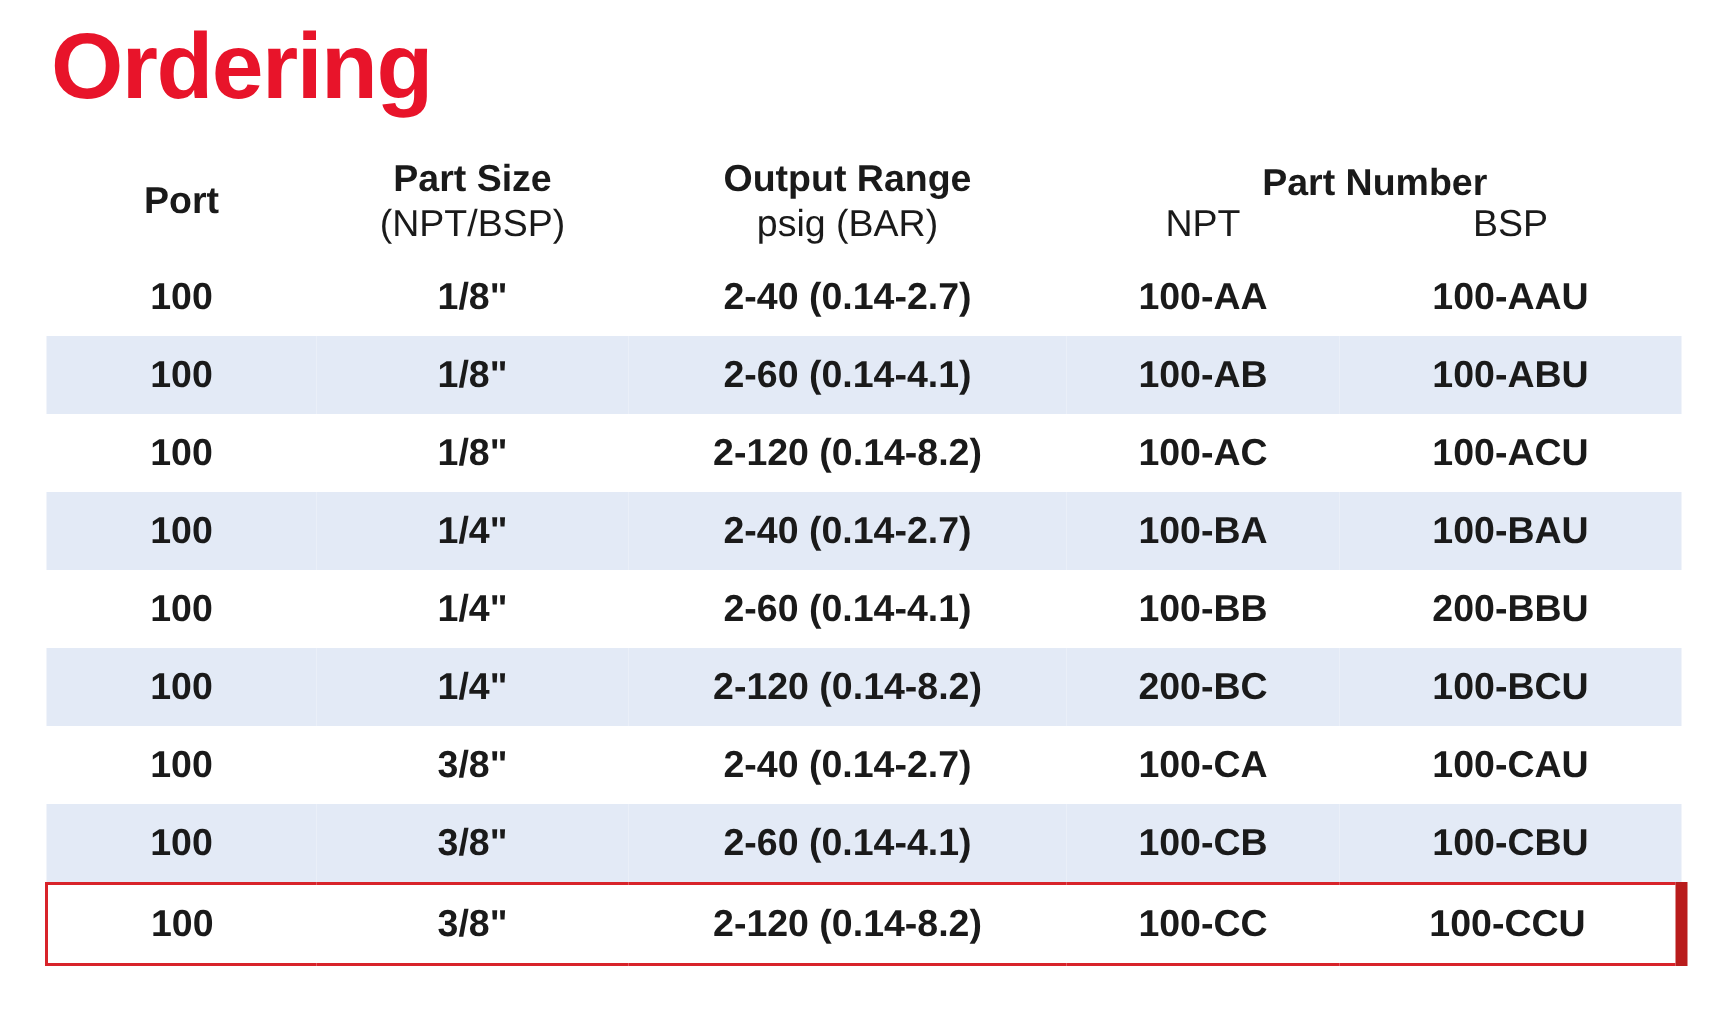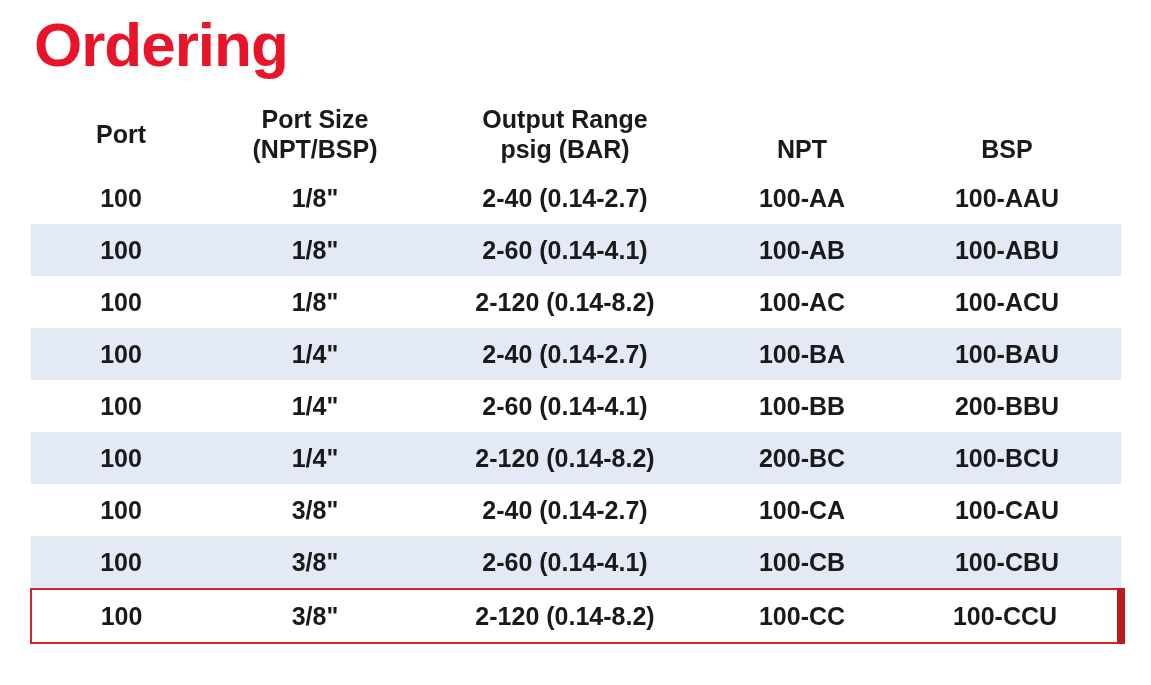--- a/index.html
+++ b/index.html
@@ -48,21 +48,21 @@
   }
   .head-row th {
     font-size: 25px;
     font-weight: bold;
     line-height: 1.18;
     padding-bottom: 8px;
   }
   .head-row th .sub {
     display: block;
     font-size: 25px;
-    font-weight: bold;
+    font-weight: normal;
   }
   .pn-group-label {
     position: absolute;
     left: 743px;
     top: 108px;
     width: 347px;
     text-align: center;
     font-size: 25px;
     font-weight: bold;
     color: #1a1a1a;
@@ -107,36 +107,37 @@
     white-space: nowrap;
   }
 </style>
 </head>
 <body>
 
 <div class="page">
 
   <div class="title">Ordering</div>
 
+  <div class="pn-group-label">Part Number</div>
 
   <table class="ordering-table">
     <colgroup>
       <col class="col-type">
       <col class="col-port">
       <col class="col-output">
       <col class="col-npt">
       <col class="col-bsp">
     </colgroup>
     <thead>
       <tr class="head-row">
         <th>
           <span>Port</span>
         </th>
         <th>
-          <span>Port Size</span>
+          <span>Part Size</span>
           <span class="sub">(NPT/BSP)</span>
         </th>
         <th>
           <span>Output Range</span>
           <span class="sub">psig (BAR)</span>
         </th>
         <th>
           <span class="sub" style="visibility:hidden">&nbsp;</span>
           <span class="sub">NPT</span>
         </th>

